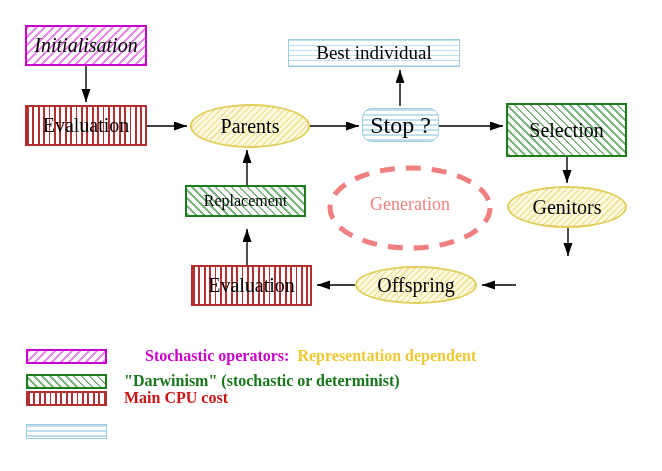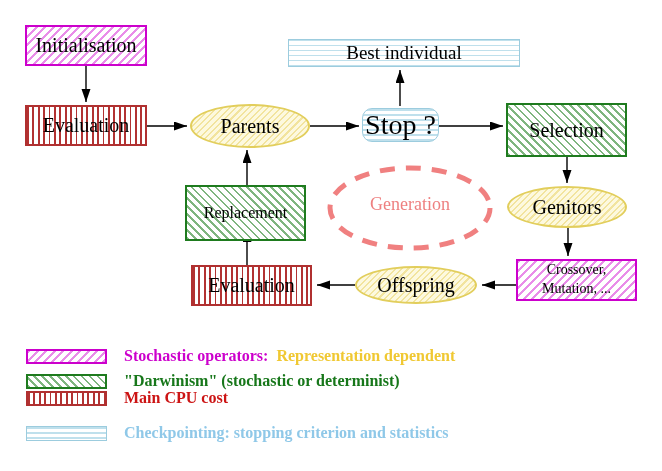--- a/index.html
+++ b/index.html
@@ -25,44 +25,44 @@
   .stripe-cyan{
     border:1.5px solid #9CCCDE;
     background:repeating-linear-gradient(180deg,#BFE0EC 0 1.5px,#ffffff 1.5px 5px);
   }
   .hatch-yellow{
     border:2px solid #E2CE5C;
     background:repeating-linear-gradient(135deg,#F2E49E 0 1.5px,#FDF9DF 1.5px 4.5px);
     border-radius:50%;
   }
   
-  #init-box        {left:25px; top:25px;  width:122px;height:41px;font-size:20px;}
+  #init-box        {left:25px; top:25px;  width:122px;height:41px;font-size:20px;font-style:italic;}
   #eval-top-box    {left:25px; top:105px; width:122px;height:41px;font-size:20px;}
   #parents-ellipse {left:190px;top:104px; width:120px;height:44px;font-size:20px;}
-  #best-box        {left:288px;top:39px;  width:232px;height:28px;font-size:19px;}
-  #stop-box        {left:362px;top:108px; width:77px; height:34px;font-size:28px;border-radius:10px;}
+  #best-box        {left:288px;top:39px;  width:172px;height:28px;font-size:19px;}
+  #stop-box        {left:362px;top:108px; width:77px; height:34px;font-size:24px;border-radius:10px;}
   #selection-box   {left:506px;top:103px; width:121px;height:54px;font-size:20px;}
-  #replacement-box {left:185px;top:185px; width:121px;height:56px;font-size:16px;}
+  #replacement-box {left:185px;top:185px; width:121px;height:32px;font-size:16px;}
   #genitors-ellipse{left:507px;top:186px; width:120px;height:42px;font-size:20px;}
   #crossover-box   {left:516px;top:259px; width:121px;height:42px;font-size:14px;line-height:1.35;flex-direction:column;}
   #eval-bottom-box {left:191px;top:265px; width:121px;height:41px;font-size:20px;}
   #offspring-ellipse{left:355px;top:266px;width:122px;height:38px;font-size:20px;}
   #generation-label{position:absolute;left:327px;top:194px;width:166px;text-align:center;
                     font-size:18px;color:#EE8080;z-index:2;}
   
   #wires{position:absolute;left:0;top:0;width:662px;height:471px;z-index:1;pointer-events:none;}
   
   .legend-row{position:absolute;left:26px;display:flex;align-items:center;z-index:2;}
   .legend-swatch{width:81px;height:15px;box-sizing:border-box;flex:0 0 auto;}
   .legend-text{margin-left:17px;font-size:16px;font-weight:bold;white-space:pre;}
   #legend-row-1{top:347px;}
   #legend-row-2{top:372px;}
   #legend-row-3{top:389px;}
   #legend-row-4{top:424px;}
-  .t-magenta{color:#CC00CC;}
+  .t-magenta{color:#CC00CC;margin-left:21px;}
   .t-yellow{color:#F0C832;}
   .t-green{color:#17771A;}
   .t-red{color:#CC1414;}
   .t-cyan{color:#8FC8E8;}
 </style>
 </head>
 <body>
 
 <div id="canvas">
 
@@ -115,24 +115,20 @@
   <div class="node hatch-green" id="replacement-box">
     <span>Replacement</span>
   </div>
 
   <div id="generation-label">Generation</div>
 
   <div class="node hatch-yellow" id="genitors-ellipse">
     <span>Genitors</span>
   </div>
 
-  <div class="node hatch-magenta" id="crossover-box">
-    <span>Crossover,</span>
-    <span>Mutation, ...</span>
-  </div>
 
   <div class="node stripe-red" id="eval-bottom-box">
     <span>Evaluation</span>
   </div>
 
   <div class="node hatch-yellow" id="offspring-ellipse">
     <span>Offspring</span>
   </div>
 
   <div class="legend-row" id="legend-row-1">
@@ -145,16 +141,15 @@
     <div class="legend-text t-green">"Darwinism" (stochastic or determinist)</div>
   </div>
 
   <div class="legend-row" id="legend-row-3">
     <div class="legend-swatch stripe-red"></div>
     <div class="legend-text t-red">Main CPU cost</div>
   </div>
 
   <div class="legend-row" id="legend-row-4">
     <div class="legend-swatch stripe-cyan"></div>
-    <div class="legend-text t-cyan">Checkpointing: stopping criterion and statistics</div>
   </div>
 
 </div>
 
 </body></html>

